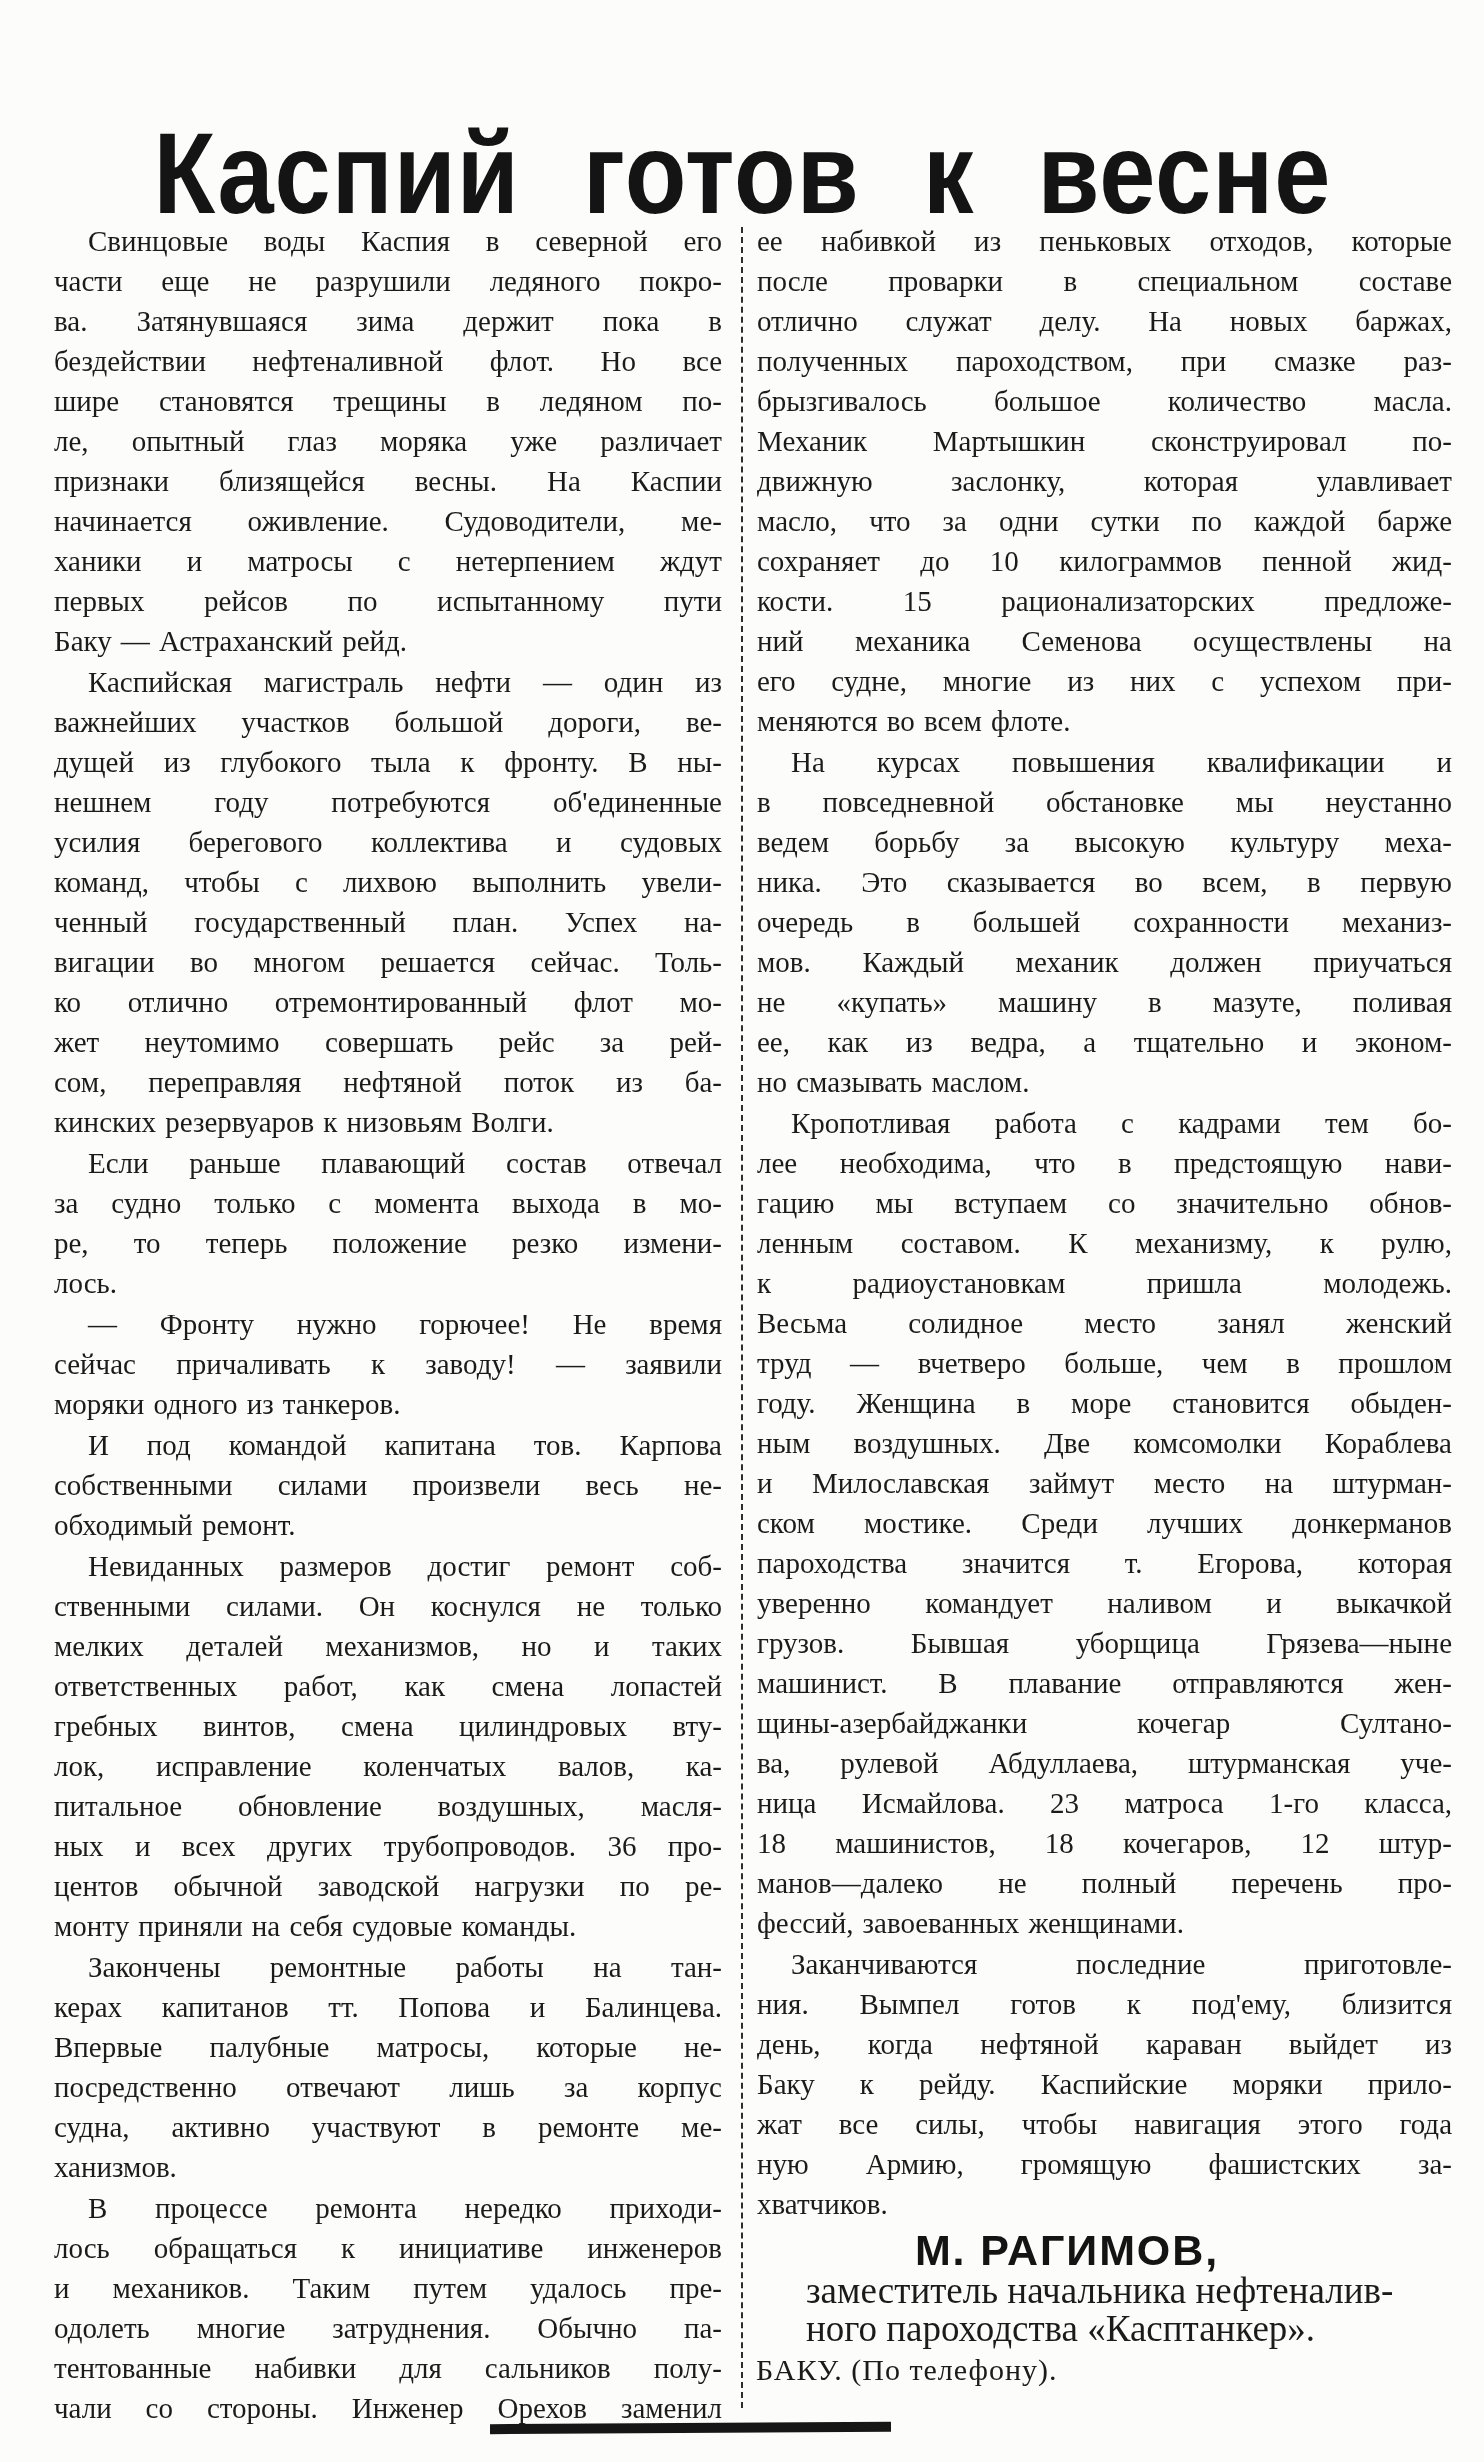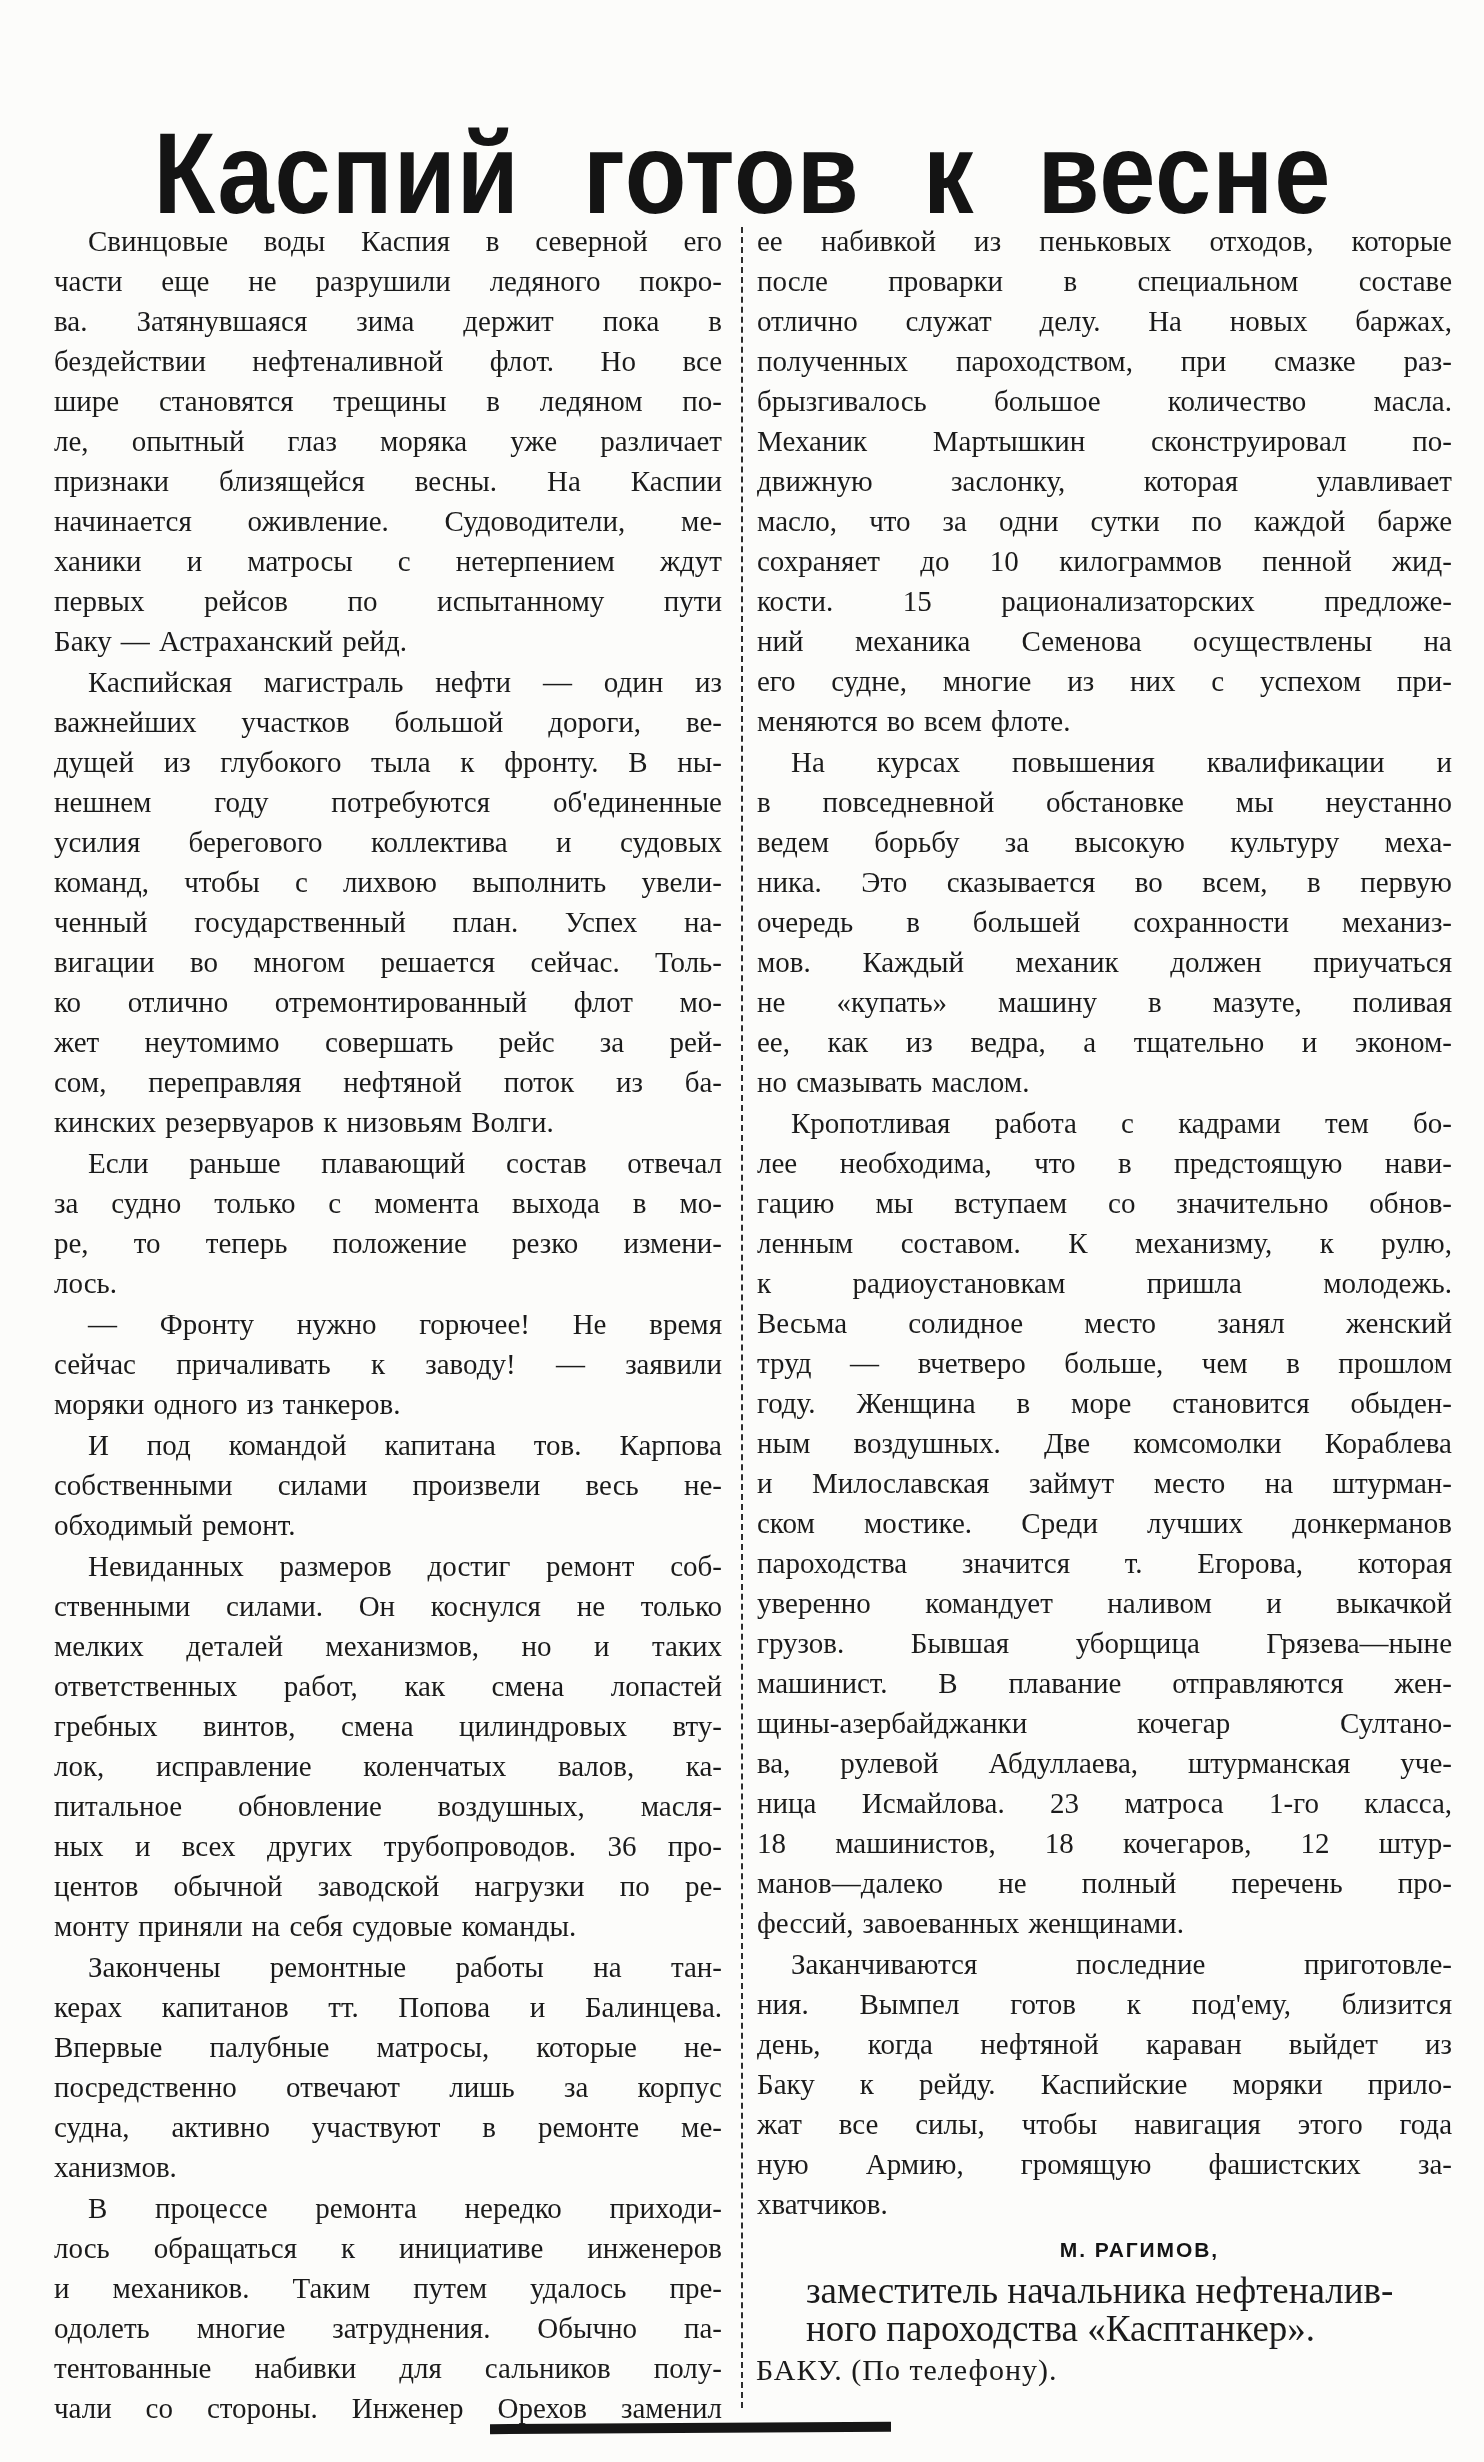--- a/index.html
+++ b/index.html
@@ -59,21 +59,21 @@
     position: absolute;
     left: 490px; top: 2423px;
     width: 401px; height: 9.5px;
     background: #161616;
     transform: rotate(-0.35deg);
   }
   .signature { margin-top: 3.8px; }
   .sig-author {
     font-family: "Liberation Sans", sans-serif;
     font-weight: bold;
-    font-size: 21px;
+    font-size: 43px;
     letter-spacing: 1.9px;
     line-height: 44px;
     text-align: right;
     padding-right: 234px;
     color: #141414;
   }
   .sig-role {
     padding-left: 50px;
     font-size: 37px;
     line-height: 38px;

